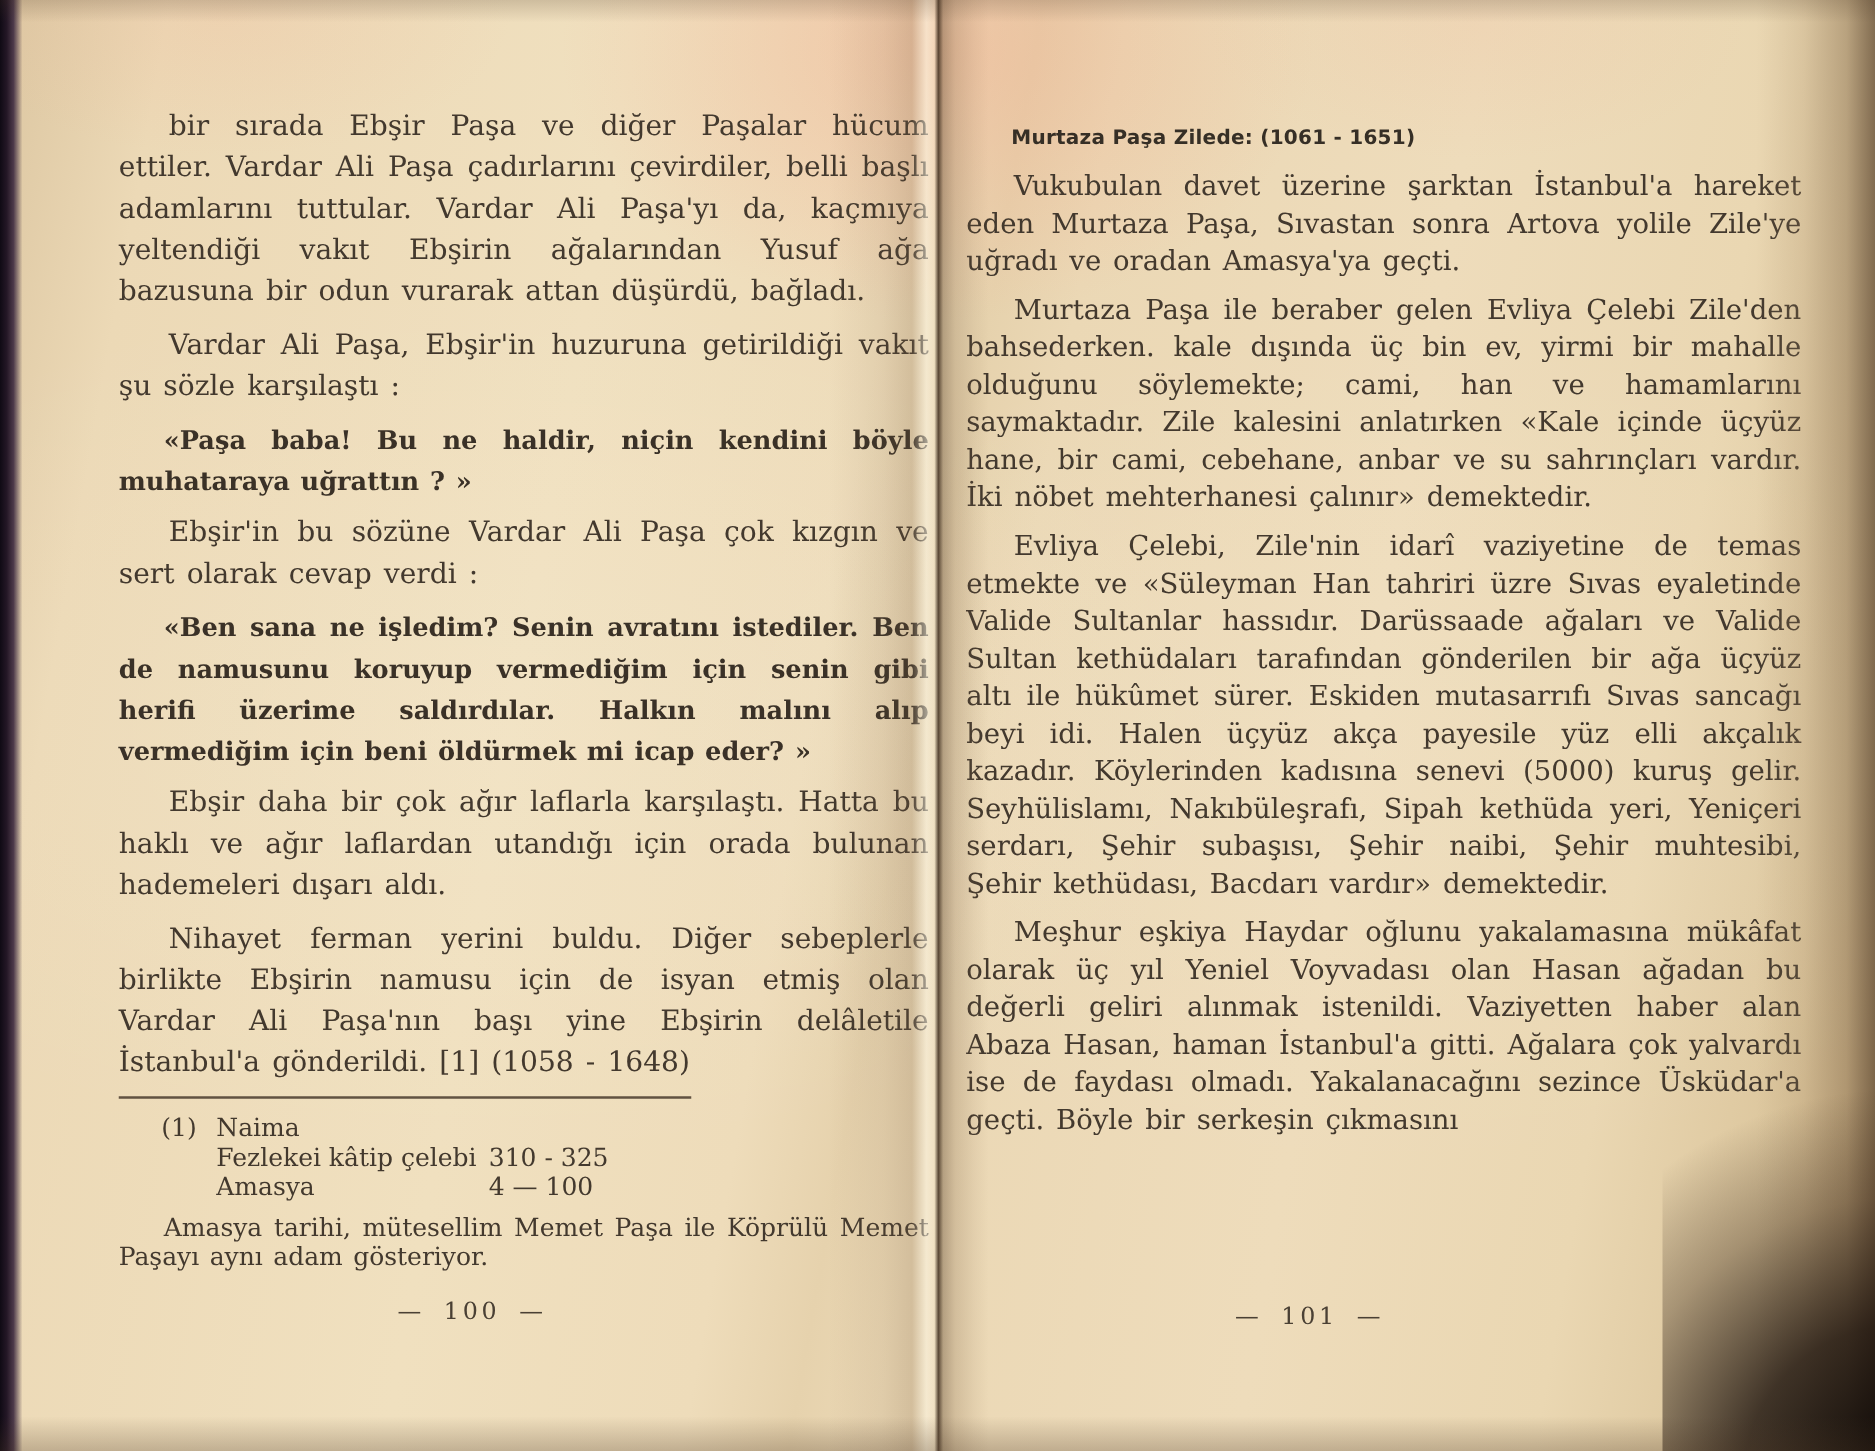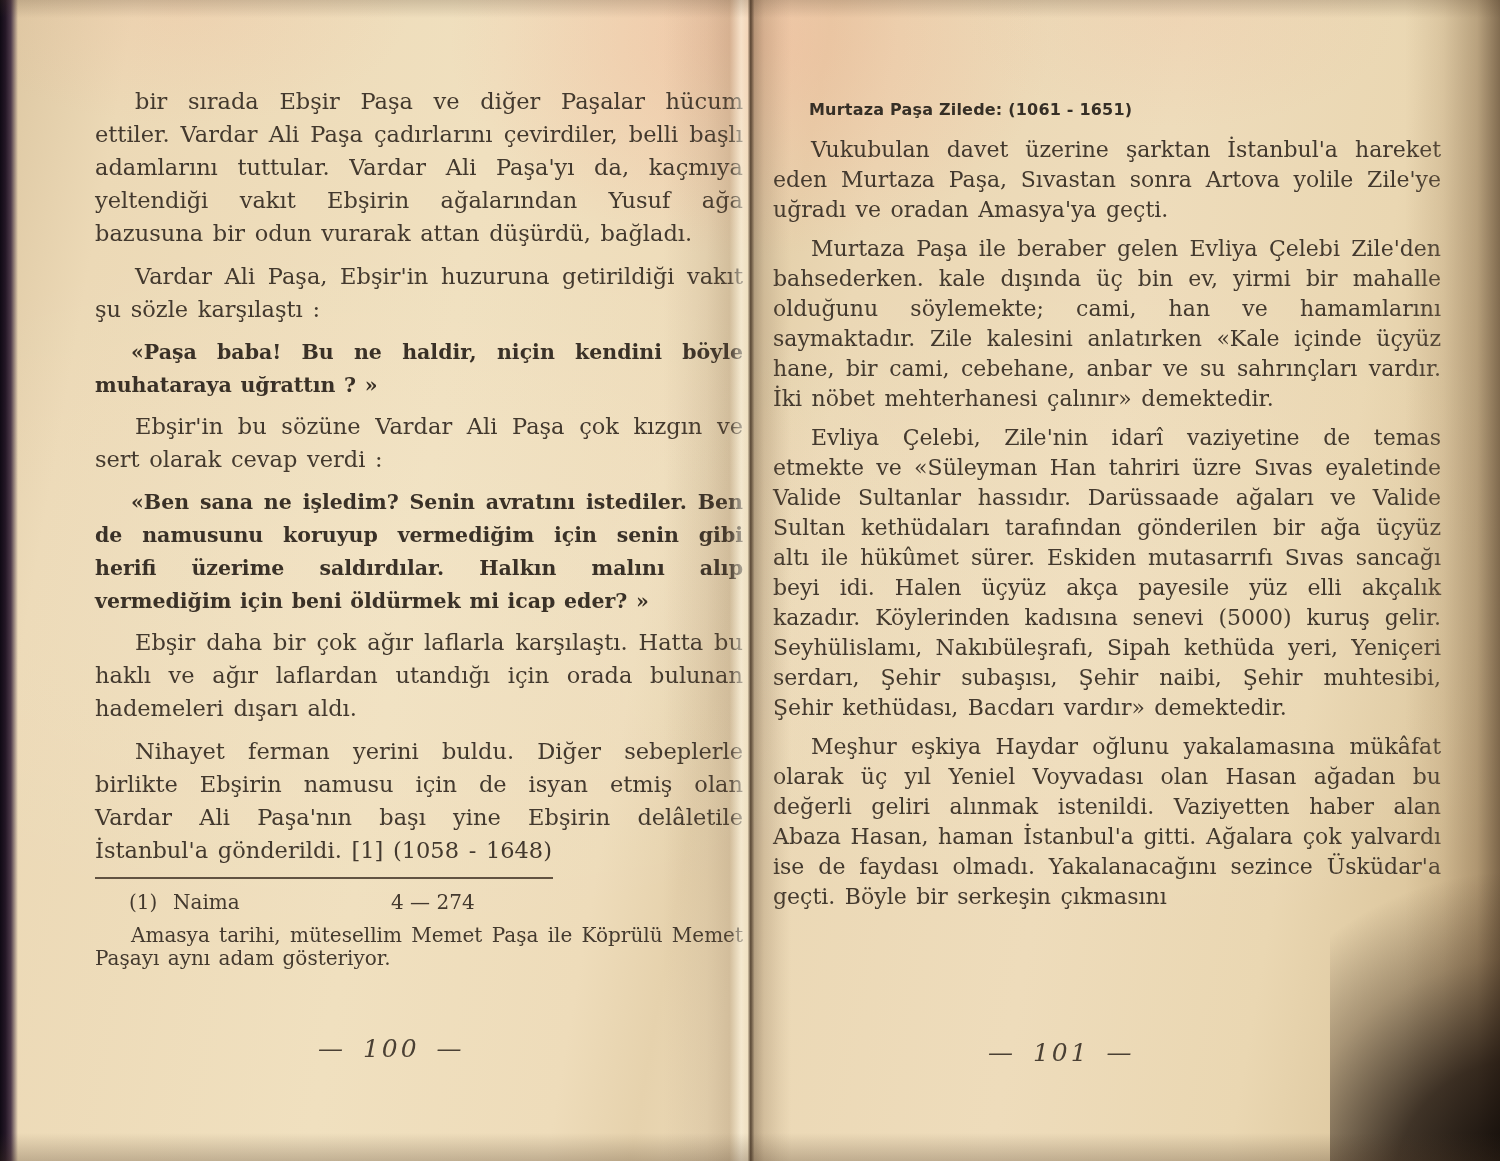--- a/index.html
+++ b/index.html
@@ -104,22 +104,22 @@
   .right-text h2.heading {
     font-family: "DejaVu Sans", sans-serif;
     font-weight: bold; font-size: 16px; line-height: 30px;
     color: #362f26; padding-left: 36px;
     margin: 14px 0 10px 0; letter-spacing: 0.2px;
   }
   .right-text h2.heading.first { margin-top: 0; }
 
   .page-num {
     position: absolute;
-    font-size: 25px; line-height: 26px;
-    color: #4a4034; letter-spacing: 3px; word-spacing: 6px; font-style: italic;
+    font-size: 19px; line-height: 26px;
+    color: #4a4034; letter-spacing: 3px; word-spacing: 6px;
   }
   .page-num-left  { left: 318px; top: 1036px; }
   .page-num-right { left: 988px; top: 1040px; }
 </style>
 </head>
 <body>
 
 <div class="book">
 
   <div class="tints"></div>
@@ -132,21 +132,28 @@
     <p class="quote">«Ben sana ne işledim? Senin avratını istediler. Ben de namusunu koruyup vermediğim için senin gibi herifi üzerime saldırdılar. Halkın malını alıp vermediğim için beni öldürmek mi icap eder? »</p>
     <p class="body">Ebşir daha bir çok ağır laflarla karşılaştı. Hatta bu haklı ve ağır laflardan utandığı için orada bulunan hademeleri dışarı aldı.</p>
     <p class="body">Nihayet ferman yerini buldu. Diğer sebeplerle birlikte Ebşirin namusu için de isyan etmiş olan Vardar Ali Paşa'nın başı yine Ebşirin delâletile İstanbul'a gönderildi. [1] (1058 - 1648)</p>
 
     <div class="fn-rule"></div>
 
     <div class="footnote">
       <div class="fn-row">
         <span class="fn-marker">(1)</span>
         <span class="fn-source">Naima</span>
-        <span class="fn-pages">4 — 274</span>
+      </div>
+      <div class="fn-row">
+        <span class="fn-source">Fezlekei kâtip çelebi</span>
+        <span class="fn-pages">310 - 325</span>
+      </div>
+      <div class="fn-row">
+        <span class="fn-source">Amasya</span>
+        <span class="fn-pages">4 — 100</span>
       </div>
       <p class="fn-note">Amasya tarihi, mütesellim Memet Paşa ile Köprülü Memet Paşayı aynı adam gösteriyor.</p>
     </div>
   </div>
 
   <div class="page-text right-text">
     <h2 class="heading first">Murtaza Paşa Zilede: (1061 - 1651)</h2>
     <p class="body">Vukubulan davet üzerine şarktan İstanbul'a hareket eden Murtaza Paşa, Sıvastan sonra Artova yolile Zile'ye uğradı ve oradan Amasya'ya geçti.</p>
     <p class="body">Murtaza Paşa ile beraber gelen Evliya Çelebi Zile'den bahsederken. kale dışında üç bin ev, yirmi bir mahalle olduğunu söylemekte; cami, han ve hamamlarını saymaktadır. Zile kalesini anlatırken «Kale içinde üçyüz hane, bir cami, cebehane, anbar ve su sahrınçları vardır. İki nöbet mehterhanesi çalınır» demektedir.</p>
 

